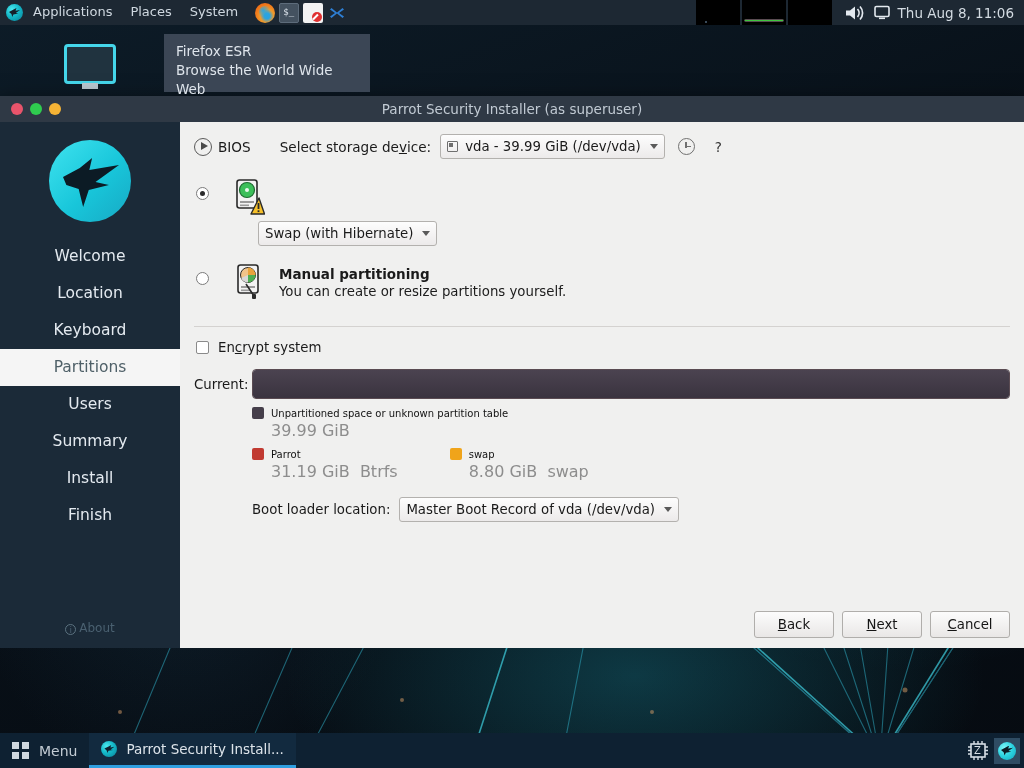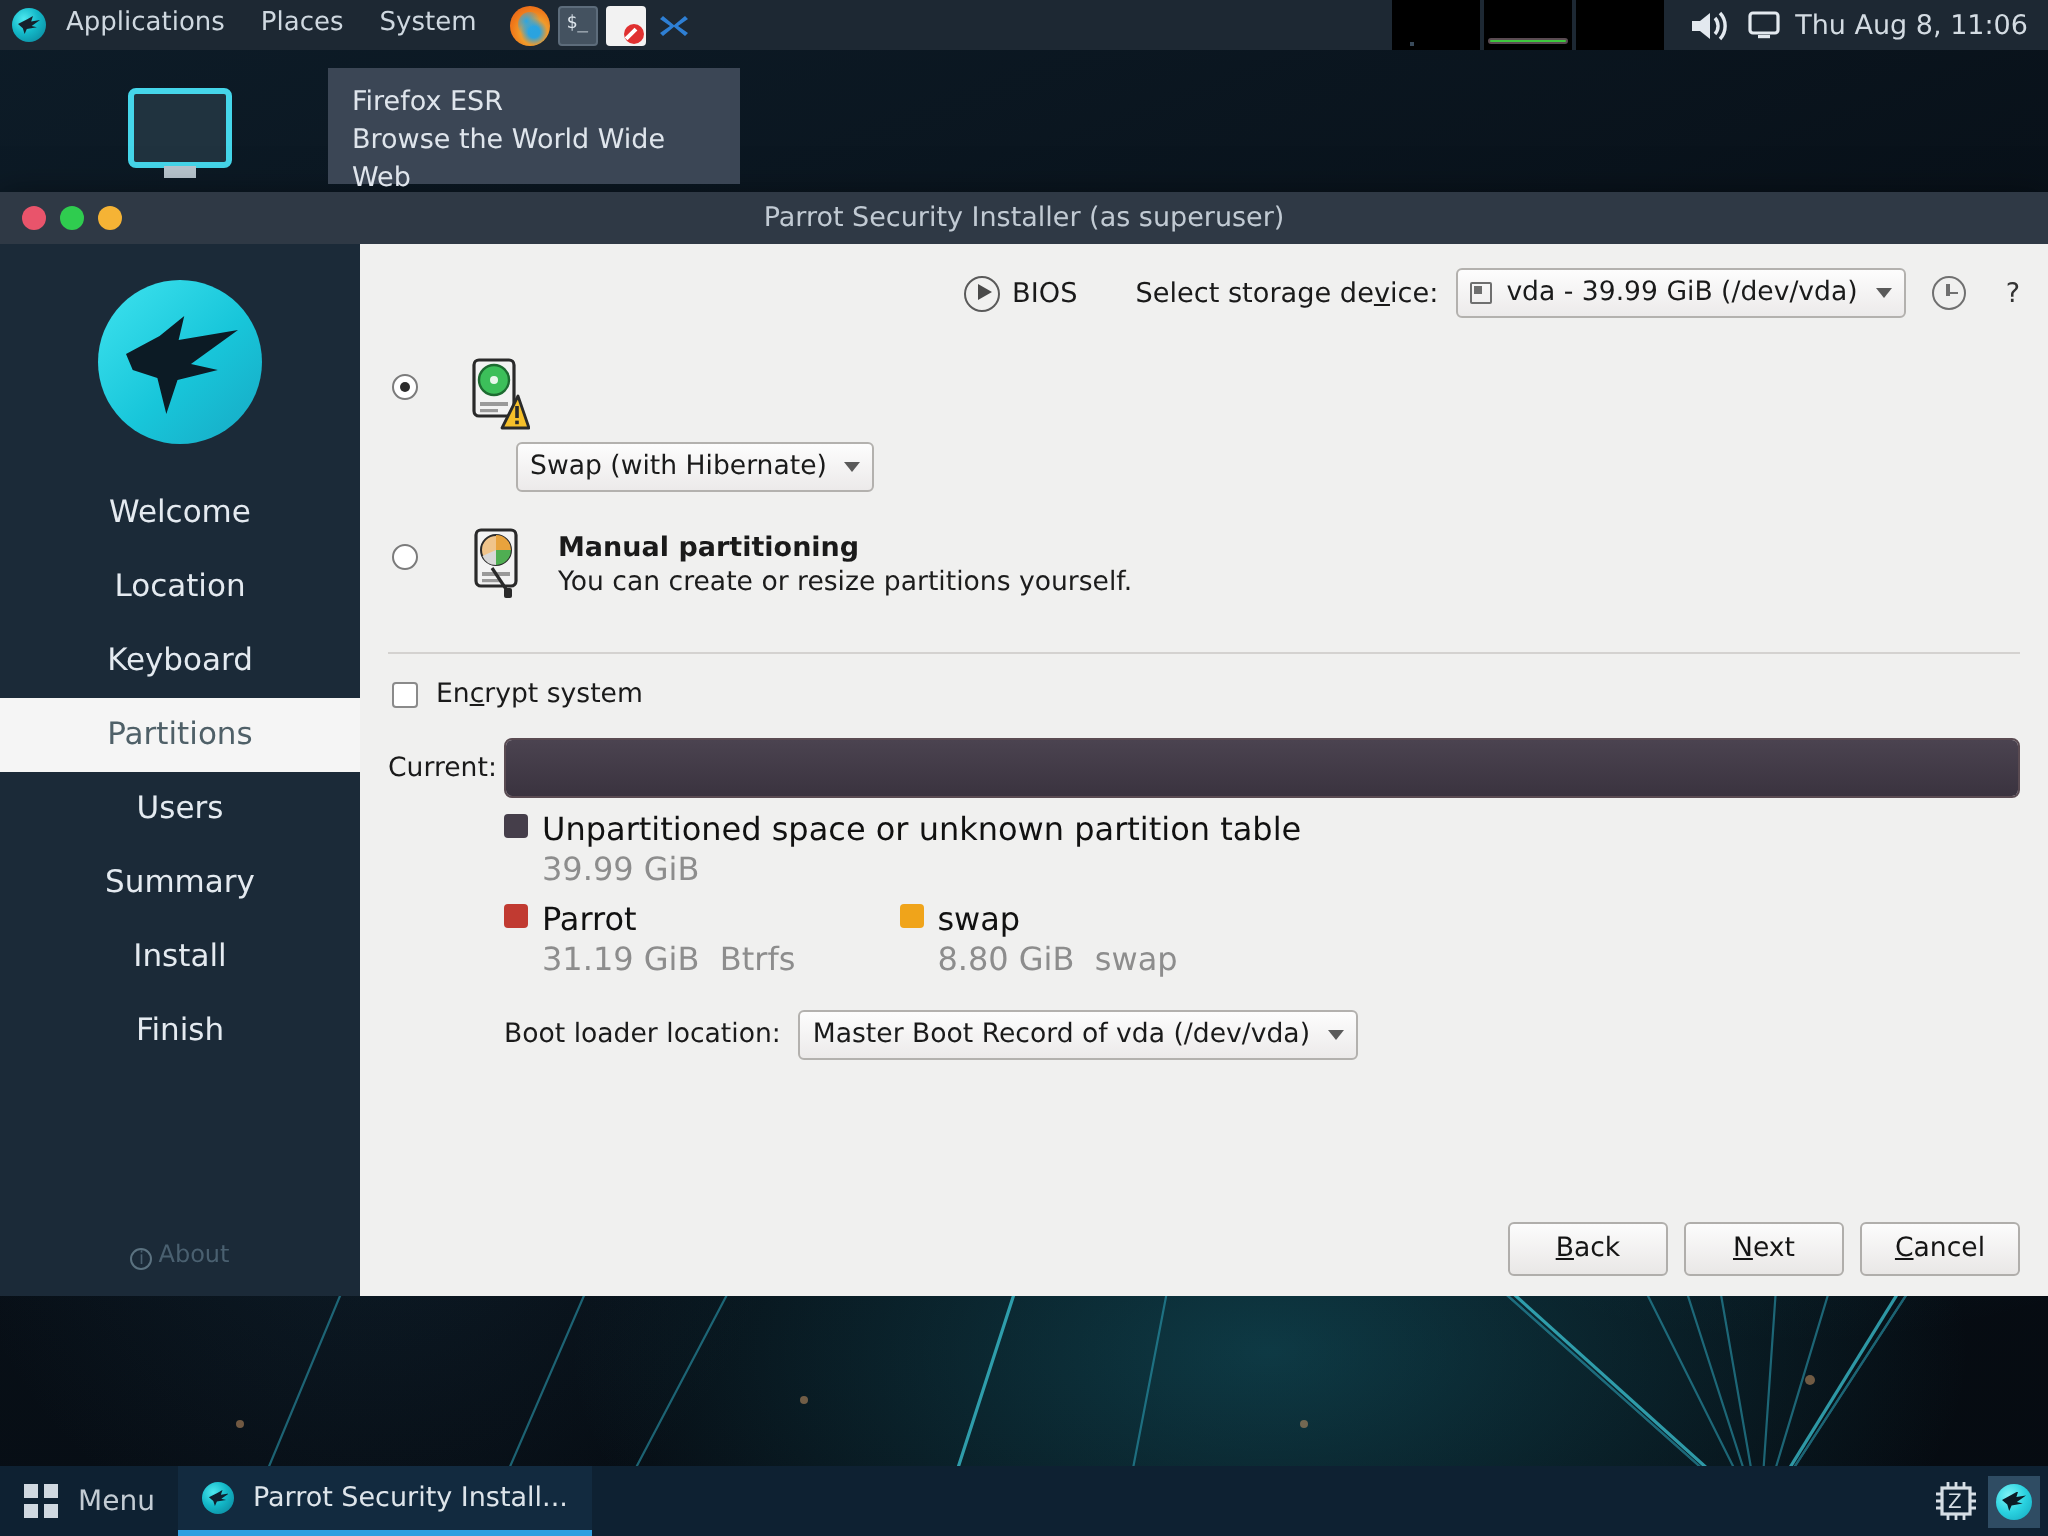--- a/index.html
+++ b/index.html
@@ -165,21 +165,21 @@
   }
 
   
   #content {
     width: 844px; background: #f0f0ef; color: #1a1a1a;
     font-size: 13.3px; position: relative;
     padding: 12px 14px 0 14px;
   }
   .row { display: flex; align-items: center; }
 
-  #fw-row { gap: 0; margin-bottom: 16px; justify-content: flex-end; }
+  #fw-row { gap: 0; margin-bottom: 16px; }
   .gear-btn {
     width: 18px; height: 18px; border-radius: 50%;
     border: 1.5px solid #5a5a5a; position: relative; flex: none; margin-right: 6px;
   }
   .gear-btn::after {
     content: ""; position: absolute; left: 5.5px; top: 3.5px;
     border-left: 7px solid #4a4a4a;
     border-top: 4.5px solid transparent; border-bottom: 4.5px solid transparent;
   }
   .fw-label { font-size: 13.6px; margin-right: 29px; }
@@ -256,21 +256,21 @@
     display: flex; overflow: hidden;
   }
   .seg { height: 100%; }
   .seg-unalloc { background: linear-gradient(#4b4350, #3a333f); flex: 1; }
   .seg-parrot  { background: linear-gradient(#d9463c, #c13a31); }
   .seg-swap    { background: linear-gradient(#f6a81e, #e99a14); }
 
   .legend-row { display: flex; margin: 6px 0 0 58px; }
   .legend { display: flex; margin-right: 52px; }
   .lg-sw { width: 12px; height: 12px; border-radius: 2px; margin: 2px 7px 0 0; flex: none; }
-  .lg-name { font-size: 16px; color: #111; }
+  .lg-name { font-size: 10px; color: #111; }
   .lg-sub  { font-size: 16px; color: #8d8d8d; margin-top: 1px; }
 
   #bootloader-row { display: flex; align-items: center; margin: 16px 0 0 58px; }
   #bootloader-row .bl-label { margin-right: 9px; font-size: 13.3px; }
 
   #btn-row { position: absolute; right: 14px; bottom: 10px; display: flex; gap: 8px; }
   .btn {
     min-width: 80px; height: 27px; line-height: 25px; text-align: center;
     background: linear-gradient(#fcfcfc, #e9e7e6);
     border: 1px solid #b0aeab; border-radius: 3px;

